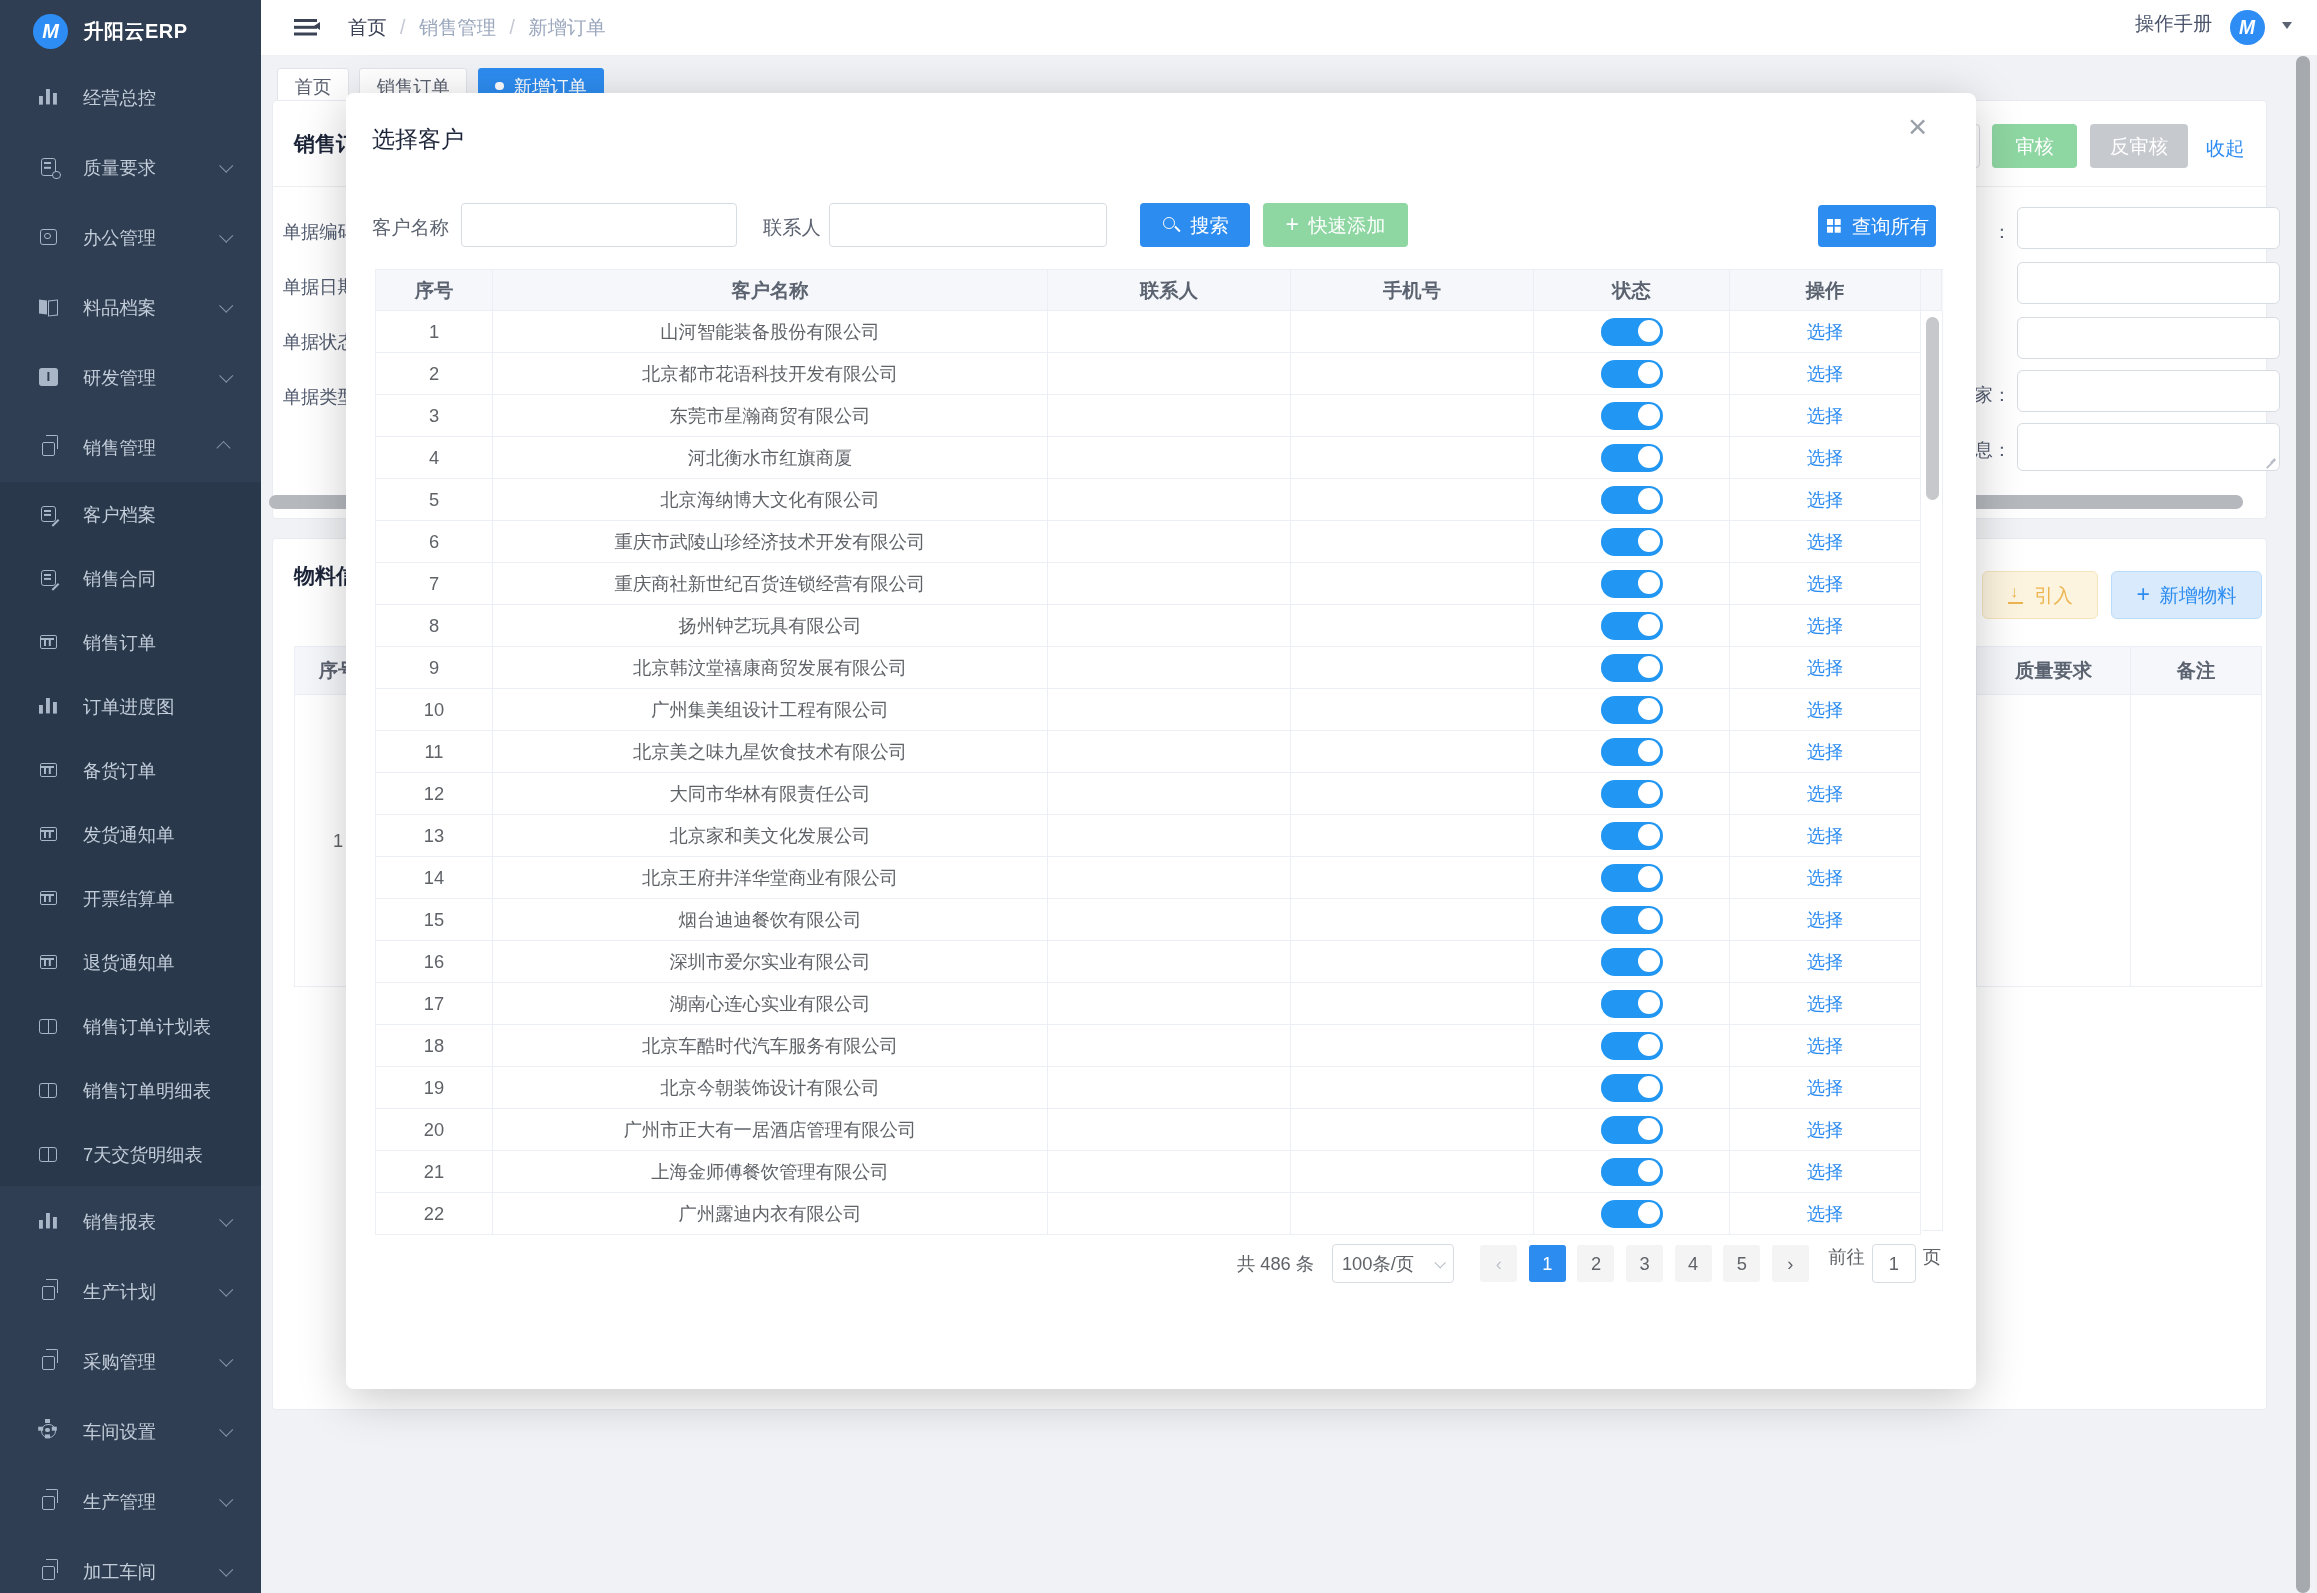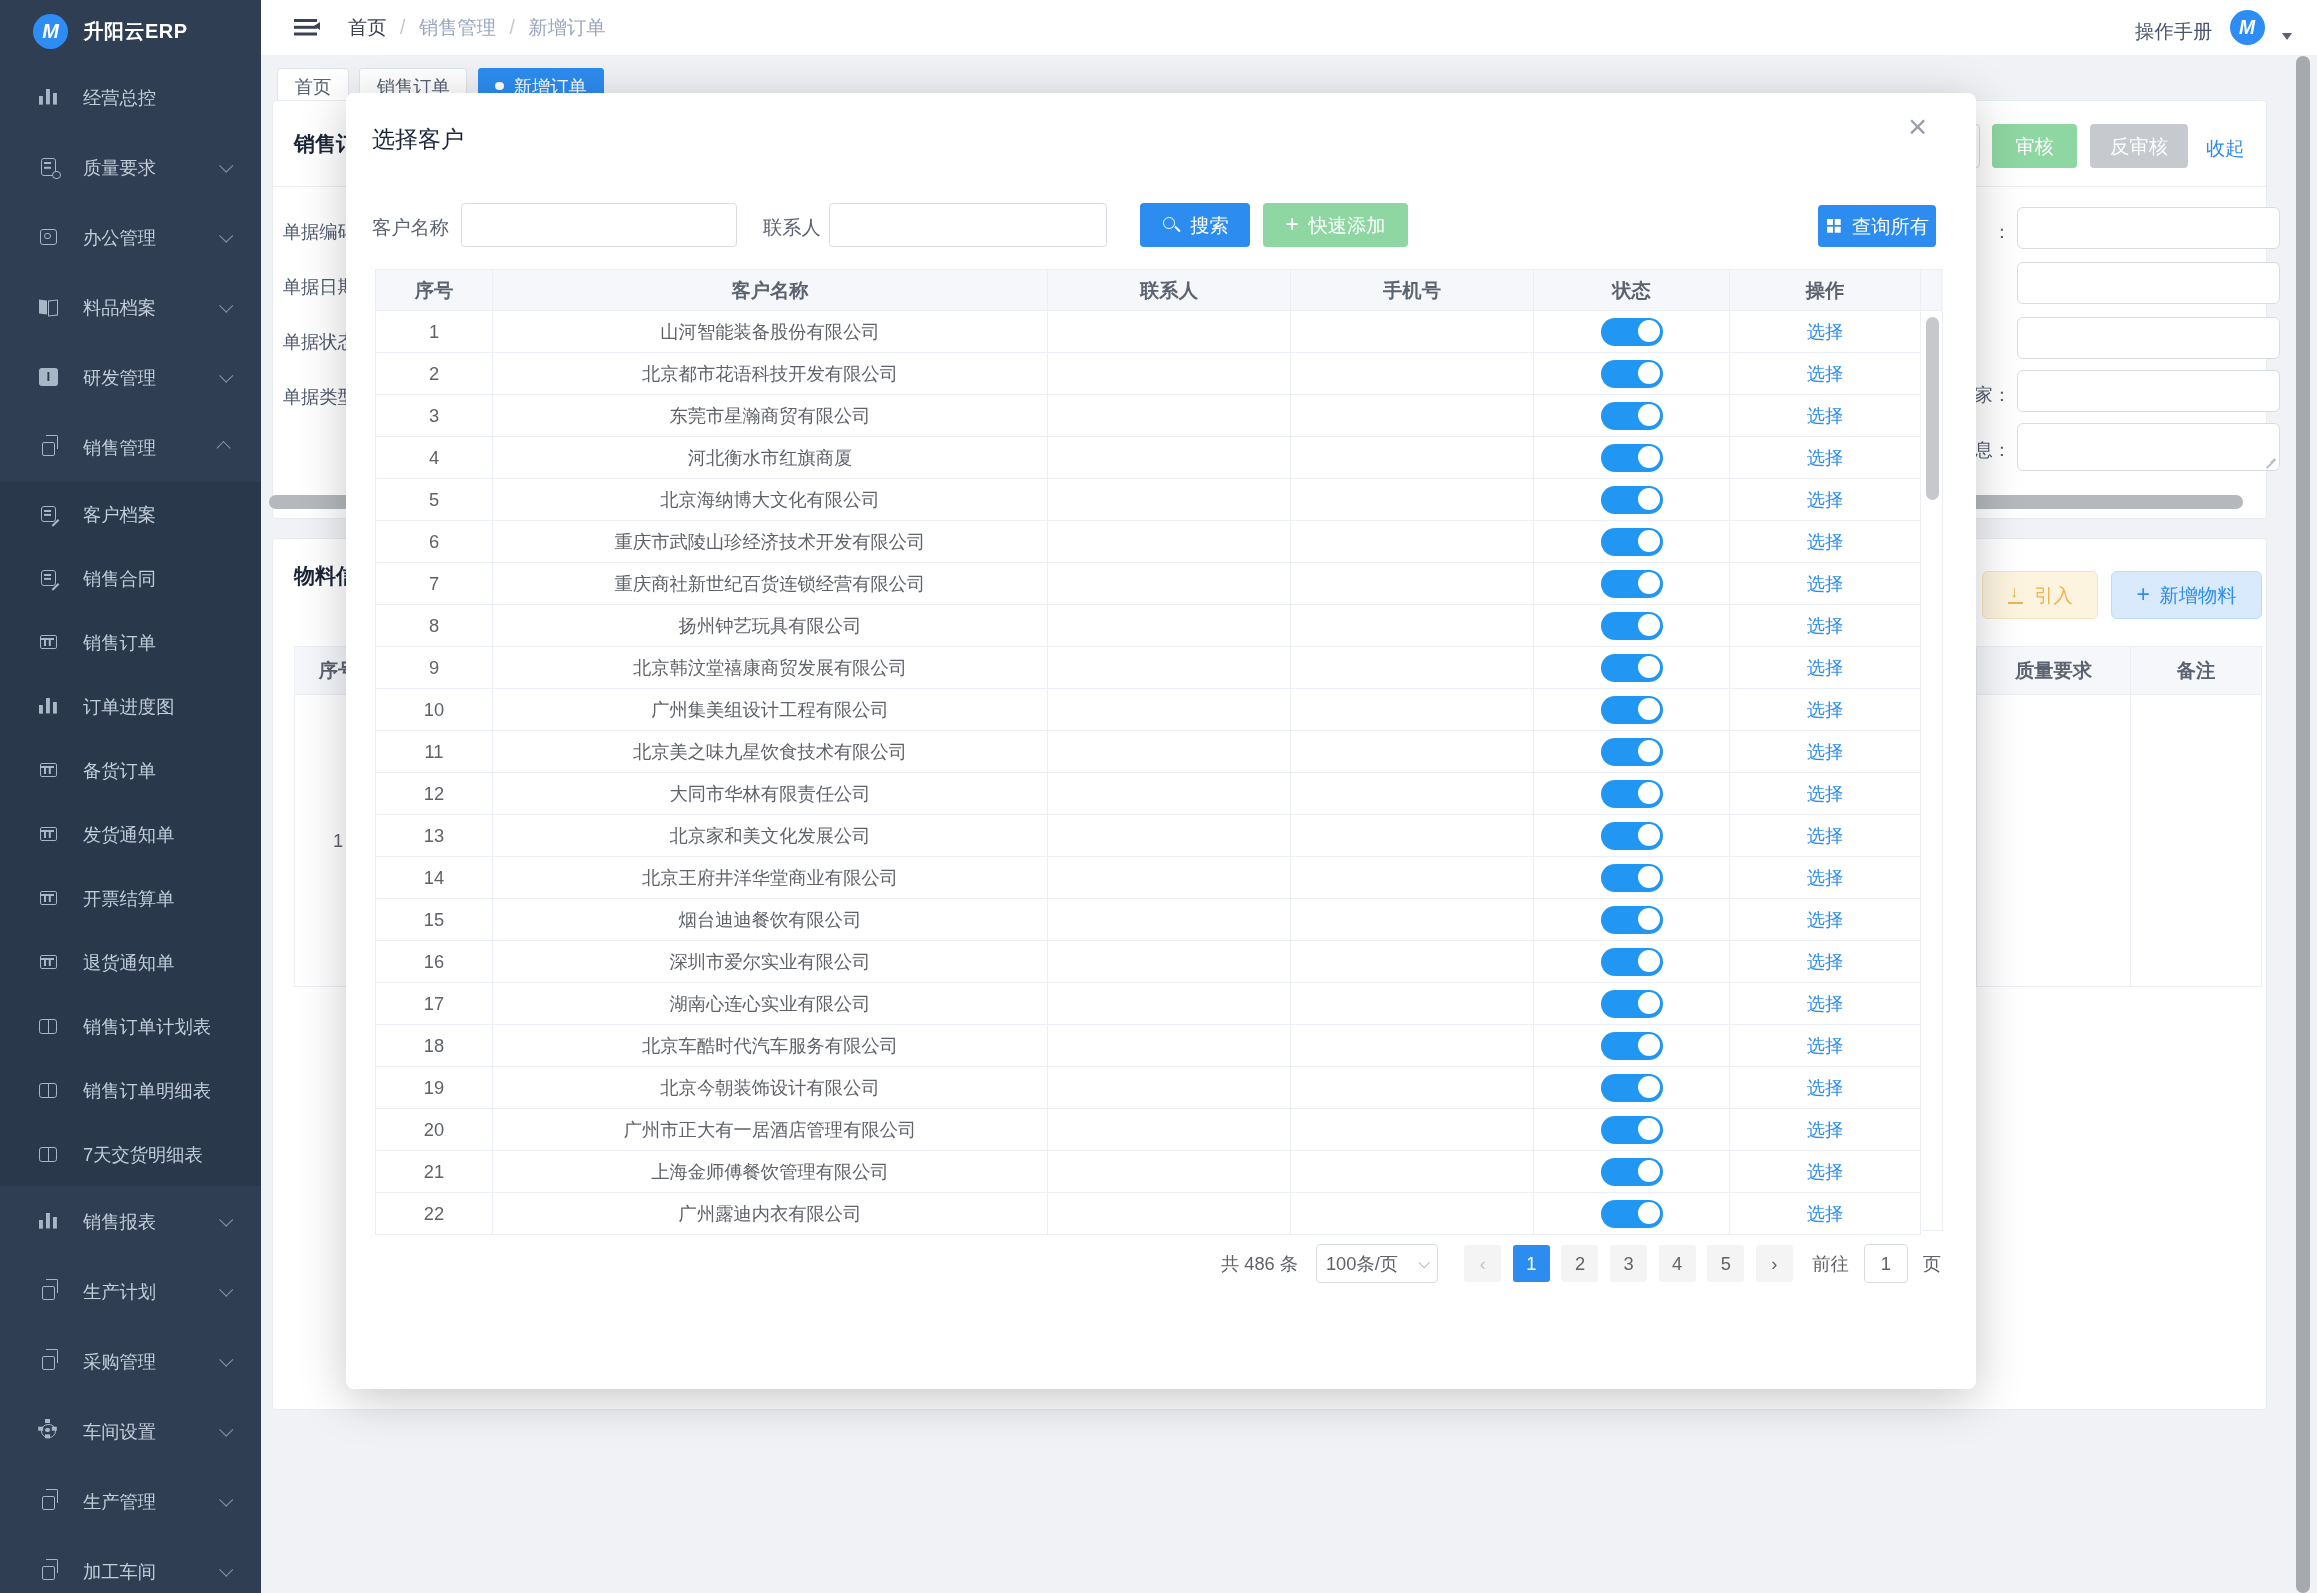--- a/index.html
+++ b/index.html
@@ -52,21 +52,21 @@
 
   
   .topbar{position:absolute;left:261px;top:0;right:0;height:56px;background:#fff;border-bottom:1px solid #eef0f4;display:flex;align-items:center;z-index:1}
   .i-burger{width:23px;height:16.4px;position:relative;margin-left:33px;cursor:pointer}
   .i-burger::before{content:"";position:absolute;left:0;top:0;width:23px;height:2.9px;background:#3a4254;box-shadow:0 6.8px 0 #3a4254,0 13.5px 0 #3a4254}
   .i-burger::after{content:"";position:absolute;right:-2.9px;top:2.9px;border:4.8px solid transparent;border-right:6.8px solid #3a4254}
   .crumb{margin-left:31px;display:flex;align-items:center;gap:13.5px;font-size:19.3px}
   .crumb .c-home{color:#3b4256}
   .crumb .c-sep{color:#c2c7d1}
   .crumb .c-dim{color:#9aa7bd}
-  .top-right{margin-left:auto;display:flex;align-items:flex-end;gap:17.4px;padding-right:25px}
+  .top-right{margin-left:auto;display:flex;align-items:flex-start;gap:17.4px;padding-right:25px}
   .manual{font-size:19.3px;color:#49536a;cursor:pointer}
   .avatar{width:35px;height:35px;border-radius:50%;background:#2e8cf5;color:#fff;display:flex;align-items:center;justify-content:center;font-size:19.3px;font-weight:bold;font-style:italic;cursor:pointer}
   .caret{width:0;height:0;border:5.8px solid transparent;border-top:7.7px solid #5b6372;margin-top:11.6px;cursor:pointer}
 
   
   .tabsrow{position:absolute;left:261px;top:56px;right:0;height:46px;background:#f0f2f5;display:flex;align-items:flex-start;padding:11.6px 0 0 16.4px;gap:10.6px;z-index:1}
   .tab{height:37px;padding:0 16.4px;background:#fff;border:1px solid #e0e4ea;border-radius:2.9px;display:flex;align-items:center;gap:9.7px;font-size:18.3px;color:#5a6170;cursor:pointer}
   .tab.active{background:#2d8cf0;border-color:#2d8cf0;color:#fff}
   .tab .dot{width:8.7px;height:8.7px;border-radius:50%;background:#fff;display:none}
   .tab.active .dot{display:block}
@@ -135,21 +135,21 @@
   .t-vtrack{position:absolute;right:0;top:42px;width:21px;height:920px;border-right:1px solid #ebeef5;border-bottom:1px solid #ebeef5}
   .t-vthumb{position:absolute;left:3.9px;top:5.8px;width:13.5px;height:183px;background:#c6c8cc;border-radius:6.8px;cursor:pointer}
 
   .m-pagination{position:absolute;left:0;top:1151px;width:100%;display:flex;justify-content:flex-end;align-items:center;padding-right:35px}
   .pg-total{font-size:18.3px;color:#5f6368;margin-right:17.4px}
   .pg-size{width:122px;height:39px;border:1px solid #d7dbe2;border-radius:3.9px;display:flex;align-items:center;justify-content:center;gap:11.6px;font-size:18.3px;color:#5f6368;margin-right:21px;cursor:pointer}
   .pg-size .chev{border-color:#b6bcc6;width:7.7px;height:7.7px}
   .pbtn{min-width:37px;height:37px;padding:0 5.8px;border-radius:2.9px;background:#f4f4f5;display:flex;align-items:center;justify-content:center;font-size:18.3px;color:#5f6368;margin:0 5.8px;cursor:pointer}
   .pbtn.active{background:#2d8cf0;color:#fff}
   .pbtn.disabled{color:#c0c4cc}
-  .pg-goto{display:flex;align-items:center;gap:15px;font-size:18.3px;color:#5f6368;margin-left:13.5px}
+  .pg-goto{display:flex;align-items:flex-start;gap:7px;font-size:18.3px;color:#5f6368;margin-left:13.5px}
   .pg-goto input{width:44px;height:39px;border:1px solid #d7dbe2;border-radius:3.9px;text-align:center;font-size:18.3px;color:#5f6368}
 </style>
 </head>
 <body>
 
 <div class="sidebar">
   <div class="logo-row">
     <div class="logo-badge">M</div>
     <div class="logo-title">升阳云ERP</div>
   </div>

